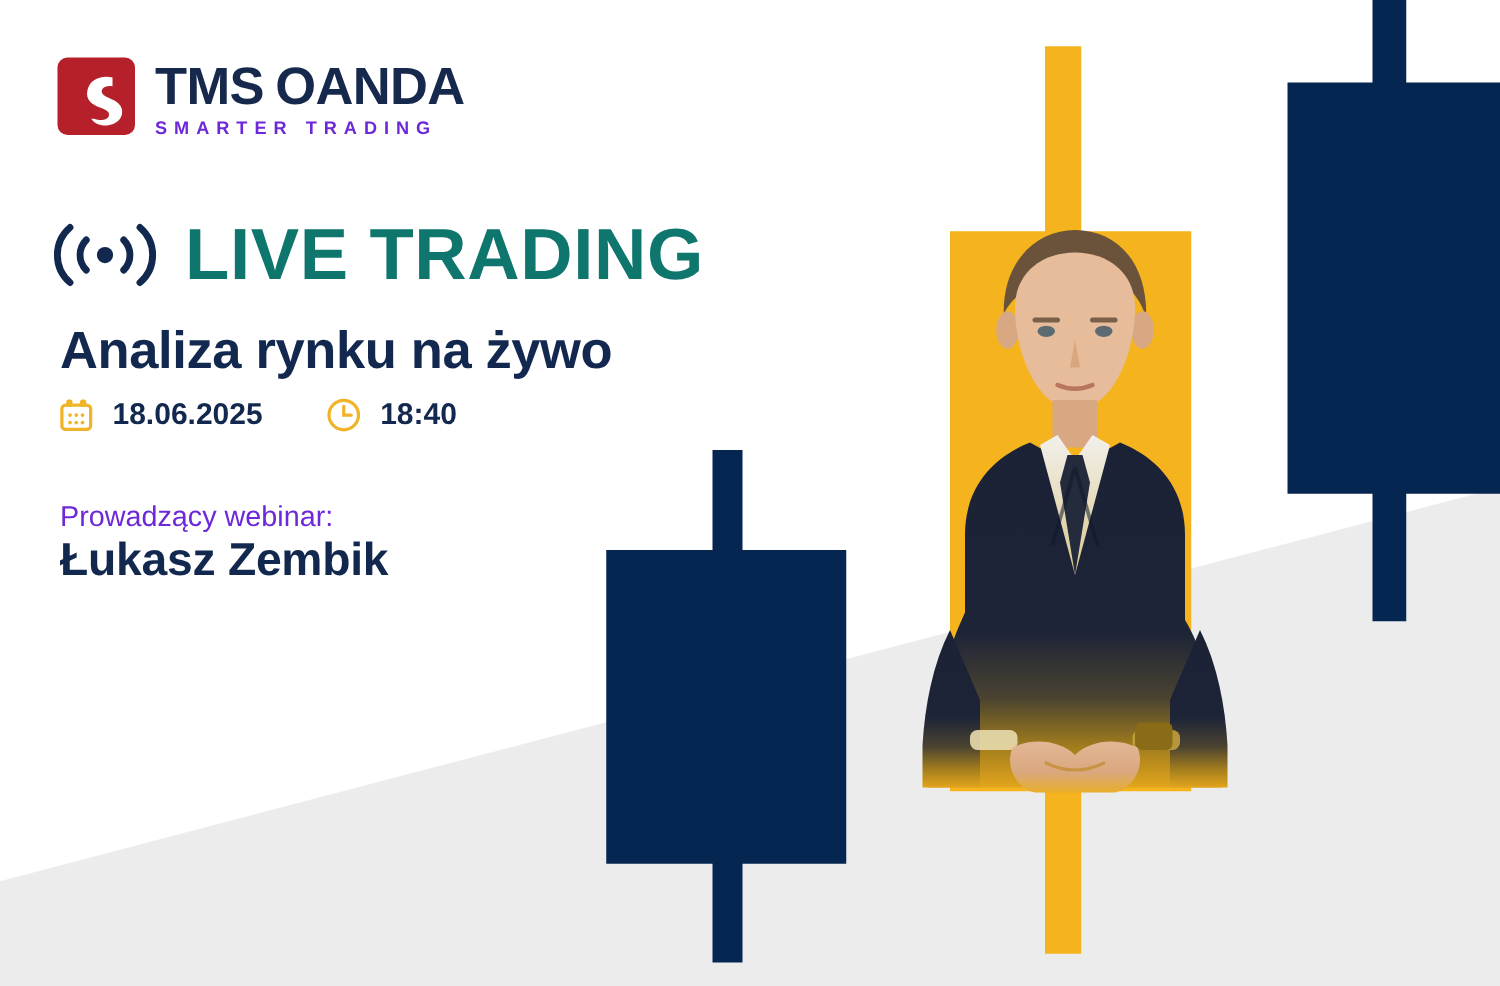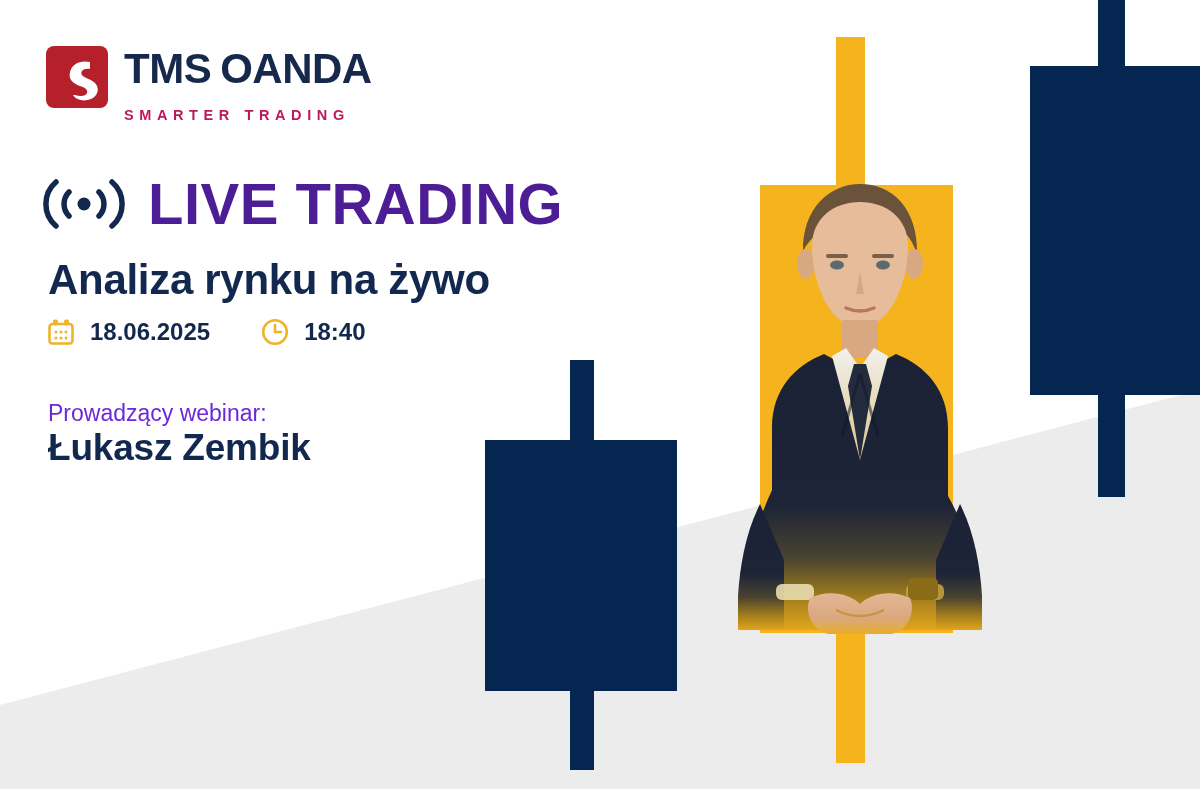--- a/index.html
+++ b/index.html
@@ -80,39 +80,39 @@
     font-weight: bold;
     color: #16294d;
     letter-spacing: -0.5px;
     line-height: 1.02;
     white-space: nowrap;
   }
   .logo-wordmark .oanda { margin-left: 9px; }
   .logo-tagline {
     font-size: 14.5px;
     font-weight: bold;
-    color: #be185d;
+    color: #6d28d9;
     letter-spacing: 5.6px;
-    margin-top: 16px;
+    margin-top: 4px;
     white-space: nowrap;
   }
 
   
   .headline-row {
     position: absolute;
     left: 42px;
     top: 170px;
     display: flex;
     align-items: center;
   }
   .live-icon { flex: 0 0 auto; }
   .headline-text {
     font-size: 58px;
     font-weight: bold;
-    color: #4c1d95;
+    color: #0f766e;
     letter-spacing: 0.5px;
     margin-left: 22px;
     white-space: nowrap;
   }
 
   .subtitle {
     position: absolute;
     left: 48px;
     top: 256px;
     font-size: 42px;

